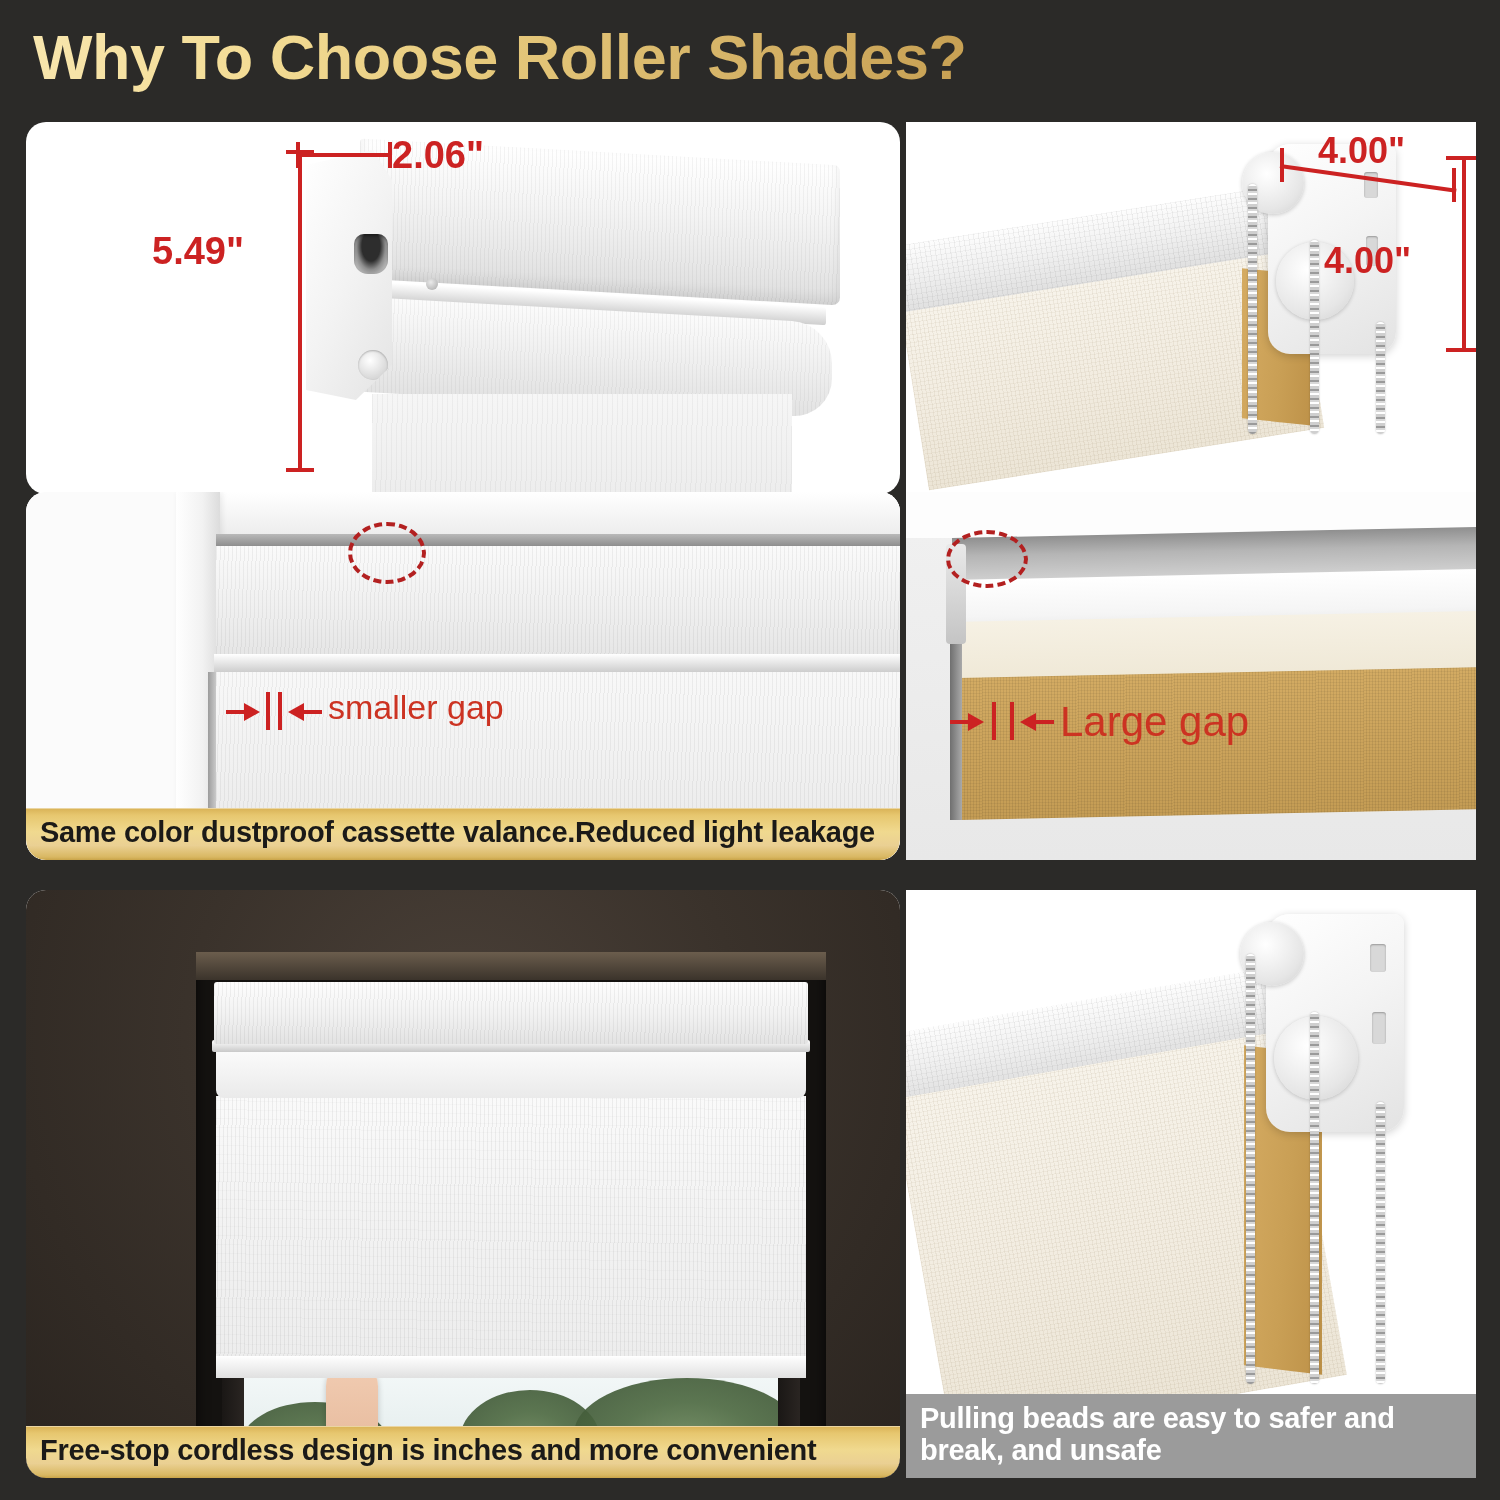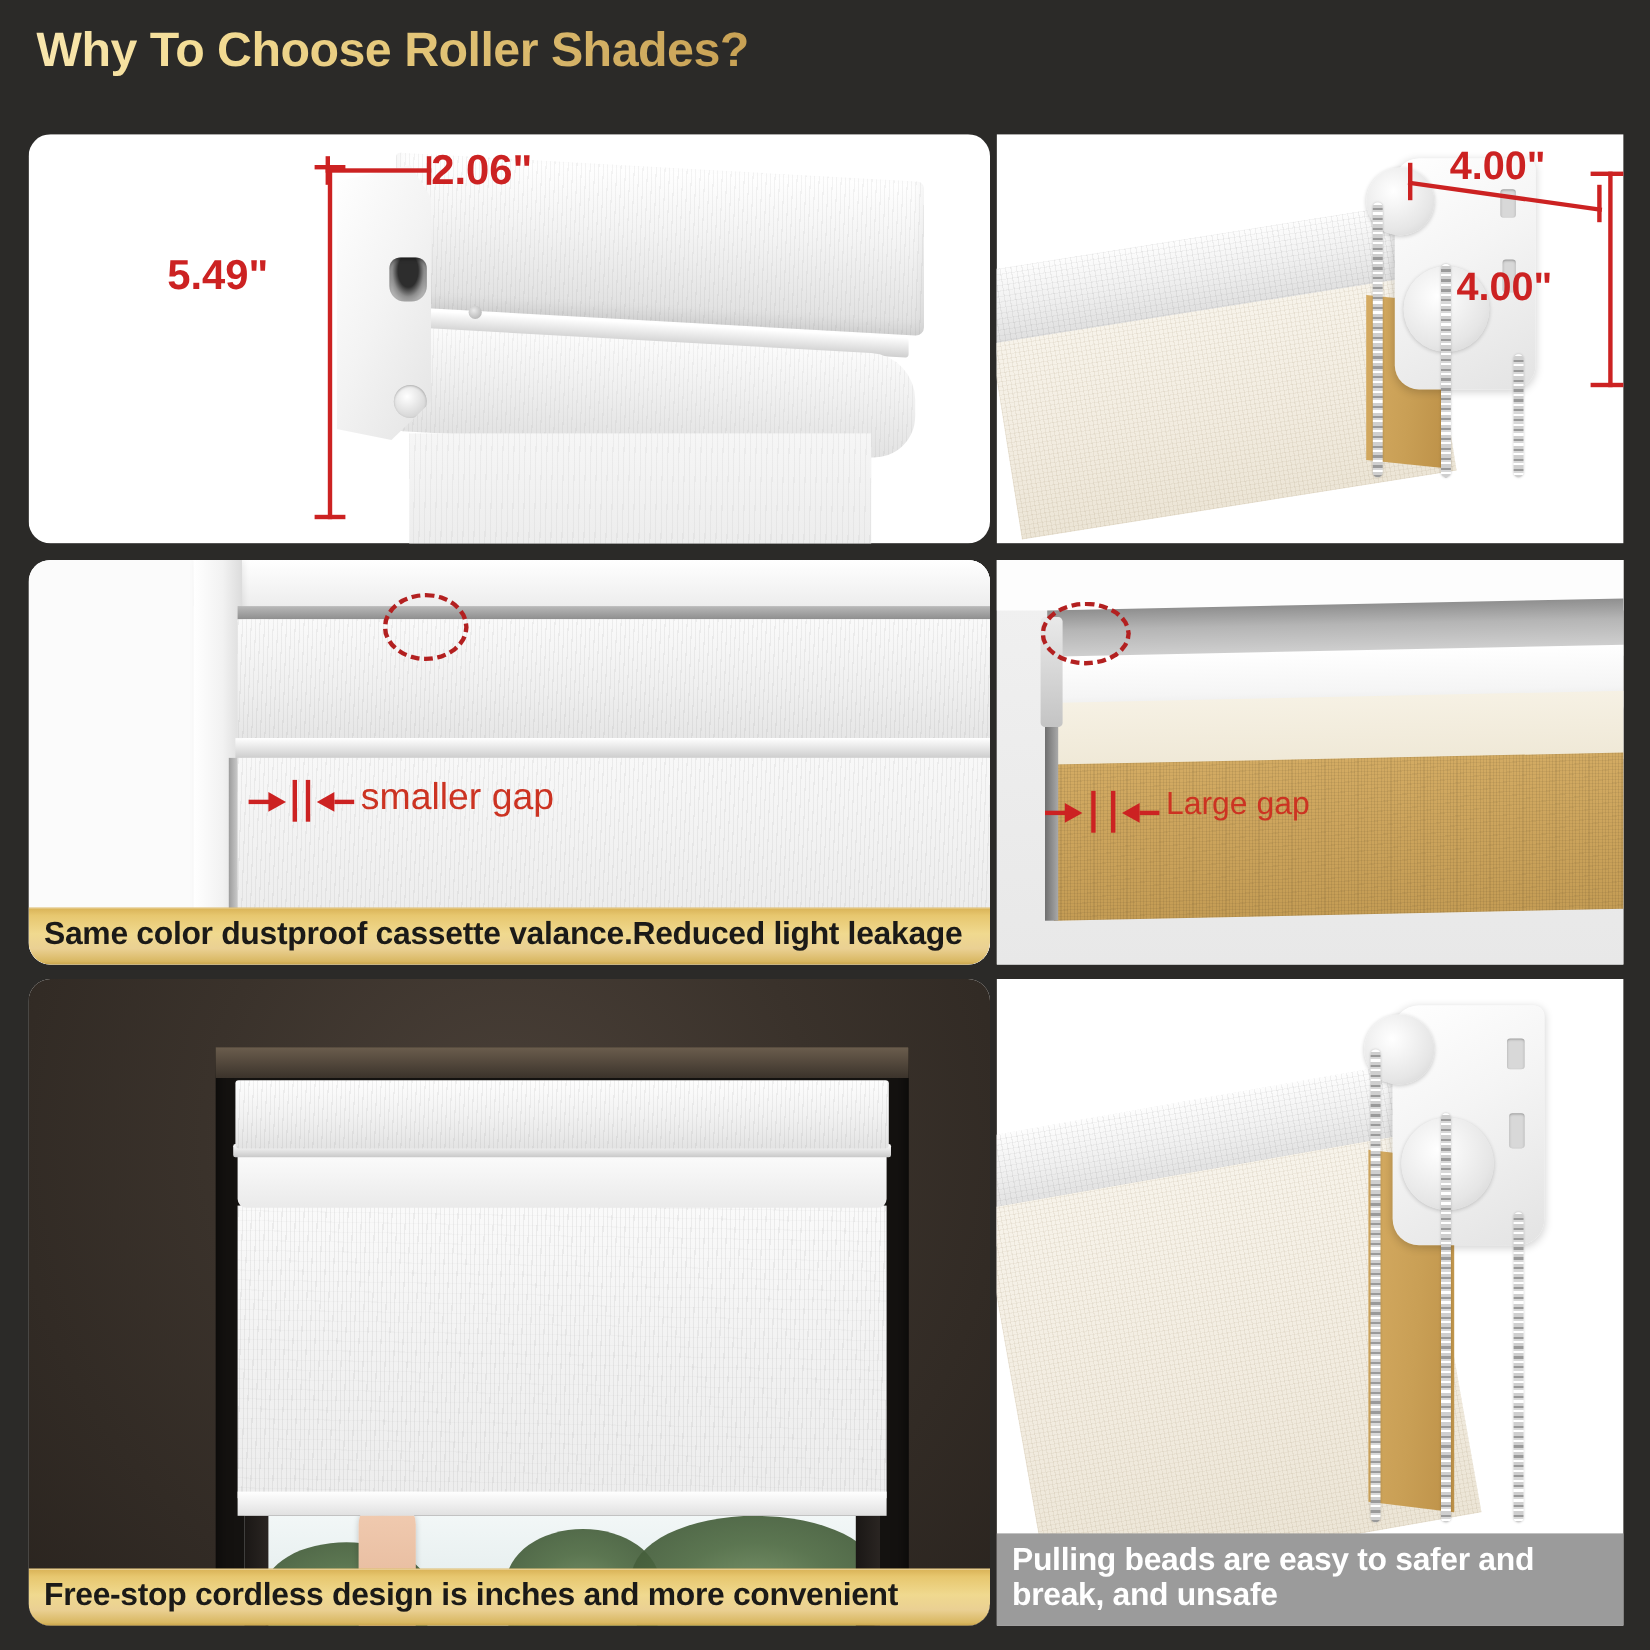--- a/index.html
+++ b/index.html
@@ -9,21 +9,21 @@
     background: #2b2a28;
     font-family: "Liberation Sans", sans-serif;
     overflow: hidden;
     position: relative;
   }
 
   
   #page-title {
     position: absolute;
     left: 33px; top: 21px;
-    font-size: 44px;
+    font-size: 63px;
     font-weight: bold;
     letter-spacing: -0.5px;
     background: linear-gradient(100deg,#f8e6ae 0%, #f3dc95 22%, #e2c madurai 40%, #dcbd6e 62%, #c9a356 100%);
     background: linear-gradient(100deg,#f8e6ae 0%, #f3dc95 24%, #e6c97c 48%, #d6b468 74%, #c7a053 100%);
     -webkit-background-clip: text;
     background-clip: text;
     color: transparent;
     -webkit-text-fill-color: transparent;
     text-shadow: none;
     white-space: nowrap;
@@ -37,21 +37,21 @@
   }
 
   .panel { position: absolute; overflow: hidden; }
 
   
   .panel.left  { left: 26px;  width: 874px; border-radius: 20px; }
   
   .panel.right { left: 906px; width: 570px; border-radius: 0; }
 
   .row1 { top: 122px; height: 372px; }
-  .row2 { top: 509px; height: 368px; }
+  .row2 { top: 492px; height: 368px; }
   .row3 { top: 890px; height: 588px; }
 
   .stage { position: absolute; inset: 0; background: #ffffff; }
 
   
   .caption {
     position: absolute;
     left: 0; right: 0; bottom: 0;
     padding: 9px 14px 12px 14px;
     font-size: 29px;
@@ -465,21 +465,21 @@
       <div class="p4-endcap"></div>
 
       <div class="dashed-ellipse" style="left:40px; top:38px; width:82px; height:58px;"></div>
 
       <div class="arrow-stem" style="left:44px; top:228px; width:20px;"></div>
       <div class="arrow-r" style="left:62px; top:221px;"></div>
       <div class="tickv" style="left:86px; top:210px; height:38px;"></div>
       <div class="tickv" style="left:104px; top:210px; height:38px;"></div>
       <div class="arrow-l" style="left:114px; top:221px;"></div>
       <div class="arrow-stem" style="left:130px; top:228px; width:18px;"></div>
-      <div class="red-anno" style="left:154px; top:206px; font-size:29px;">Large gap</div>
+      <div class="red-anno" style="left:154px; top:206px; font-size:42px;">Large gap</div>
 
     </div>
   </div>
 
   <div class="panel left row3">
     <div class="stage">
       <div class="p5-wall"></div>
       <div class="p5-reveal"></div>
       <div class="p5-reveal-top"></div>
 

